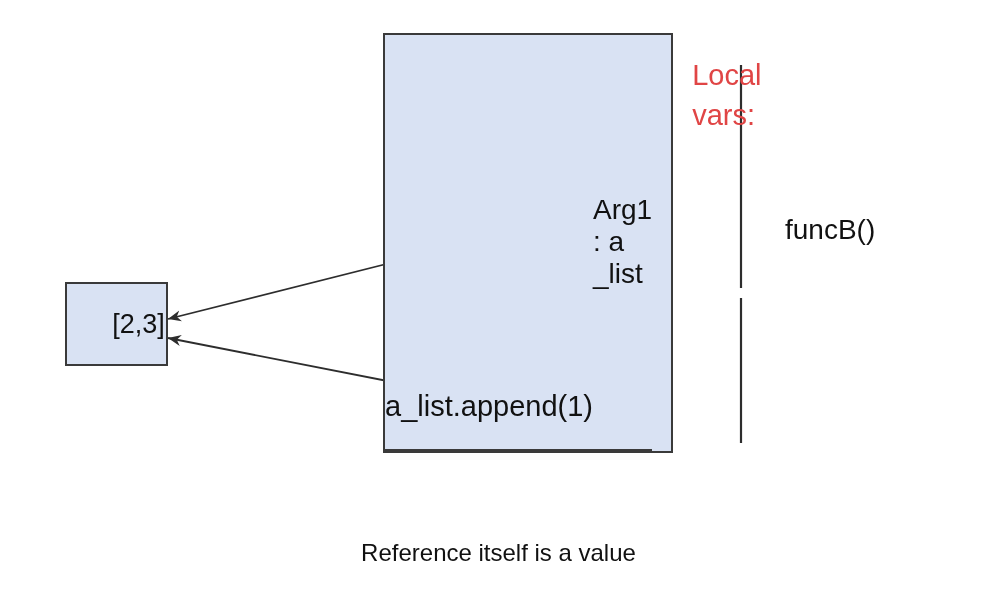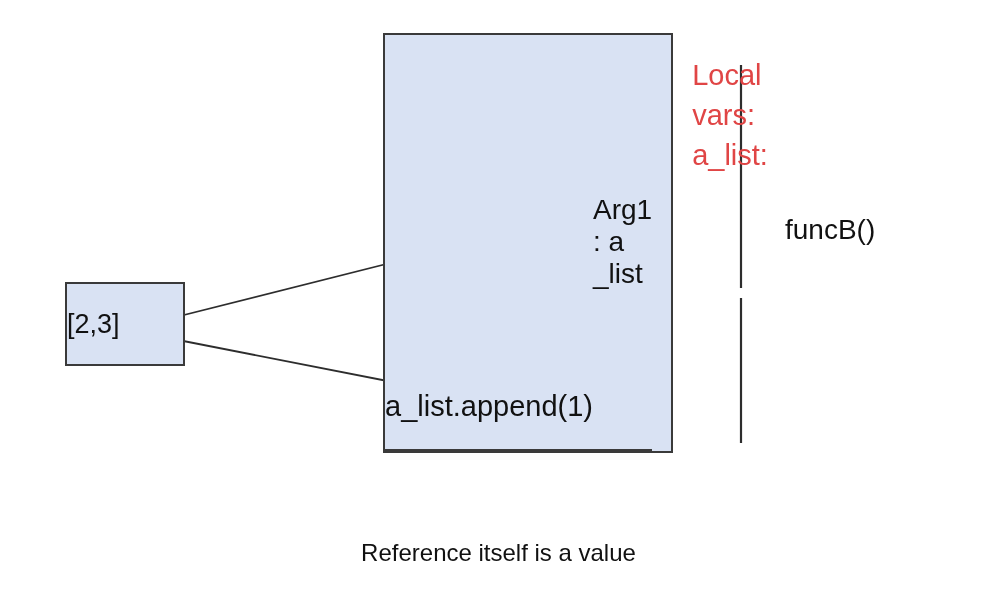--- a/index.html
+++ b/index.html
@@ -63,29 +63,31 @@
     flex: 1 1 auto;
     padding: 20px 0 0 40px;
     font-size: 29px;
     line-height: 40px;
     color: var(--accent-red, #e04545);
   }
   .heap-box {
     position: absolute;
     left: 65px;
     top: 282px;
-    width: 120px;
+    width: 103px;
     height: 84px;
     box-sizing: border-box;
     background: var(--box-fill, #d9e2f3);
     border: 2px solid var(--box-border, #3a3a3a);
     display: flex;
     align-items: center;
+    justify-content: center;
     font-size: 27px;
     color: var(--text-black, #111111);
+    padding-left: 44px;
   }
   .func-label {
     position: absolute;
     font-size: 28px;
     color: var(--text-black, #111111);
     white-space: nowrap;
   }
   .func-label.funcB { left: 785px; top: 202px; margin-top: 12px; }
   .func-label.funcA { left: 791px; top: 388px; }
   .caption {
@@ -117,21 +119,20 @@
 
   <div class="frame">
     <div class="sec sec-statement">
       <span>a_list.append(1)</span>
     </div>
     <div class="sec sec-arg">
       <span>Arg1 : a _list</span>
     </div>
     <div class="sec sec-locals">
       <div>Local vars:</div>
-      <div>a_list:</div>
     </div>
   </div>
 
   <div class="heap-box">
     <span>[2,3]</span>
   </div>
 
   <div class="func-label funcB">funcB()</div>
 
   <div class="caption">Reference itself is a value</div>

